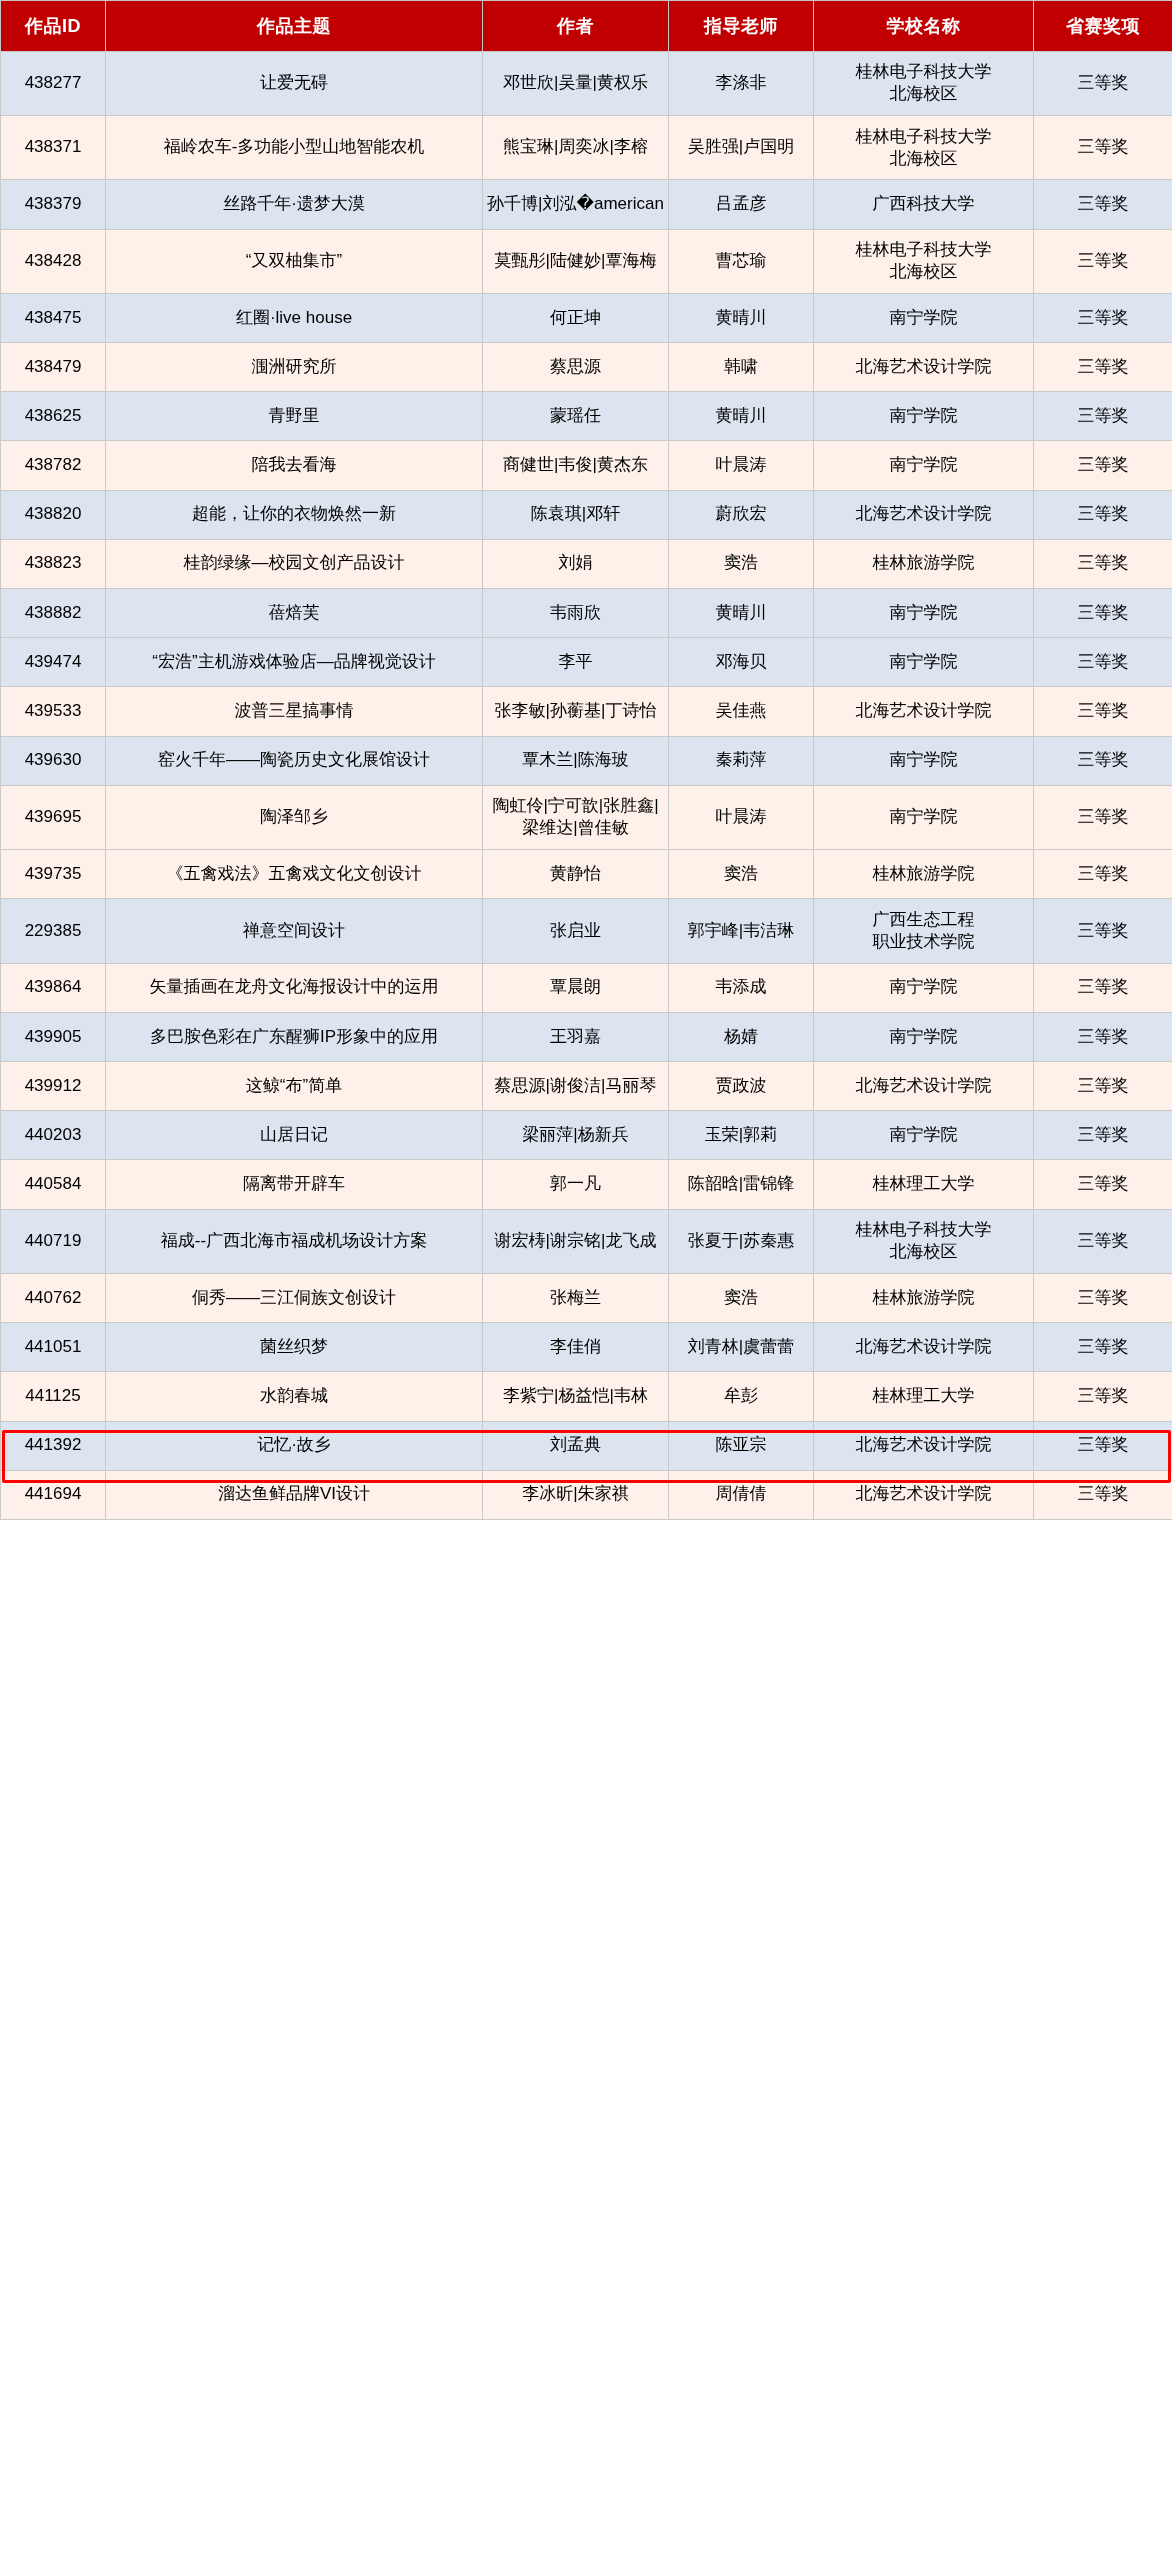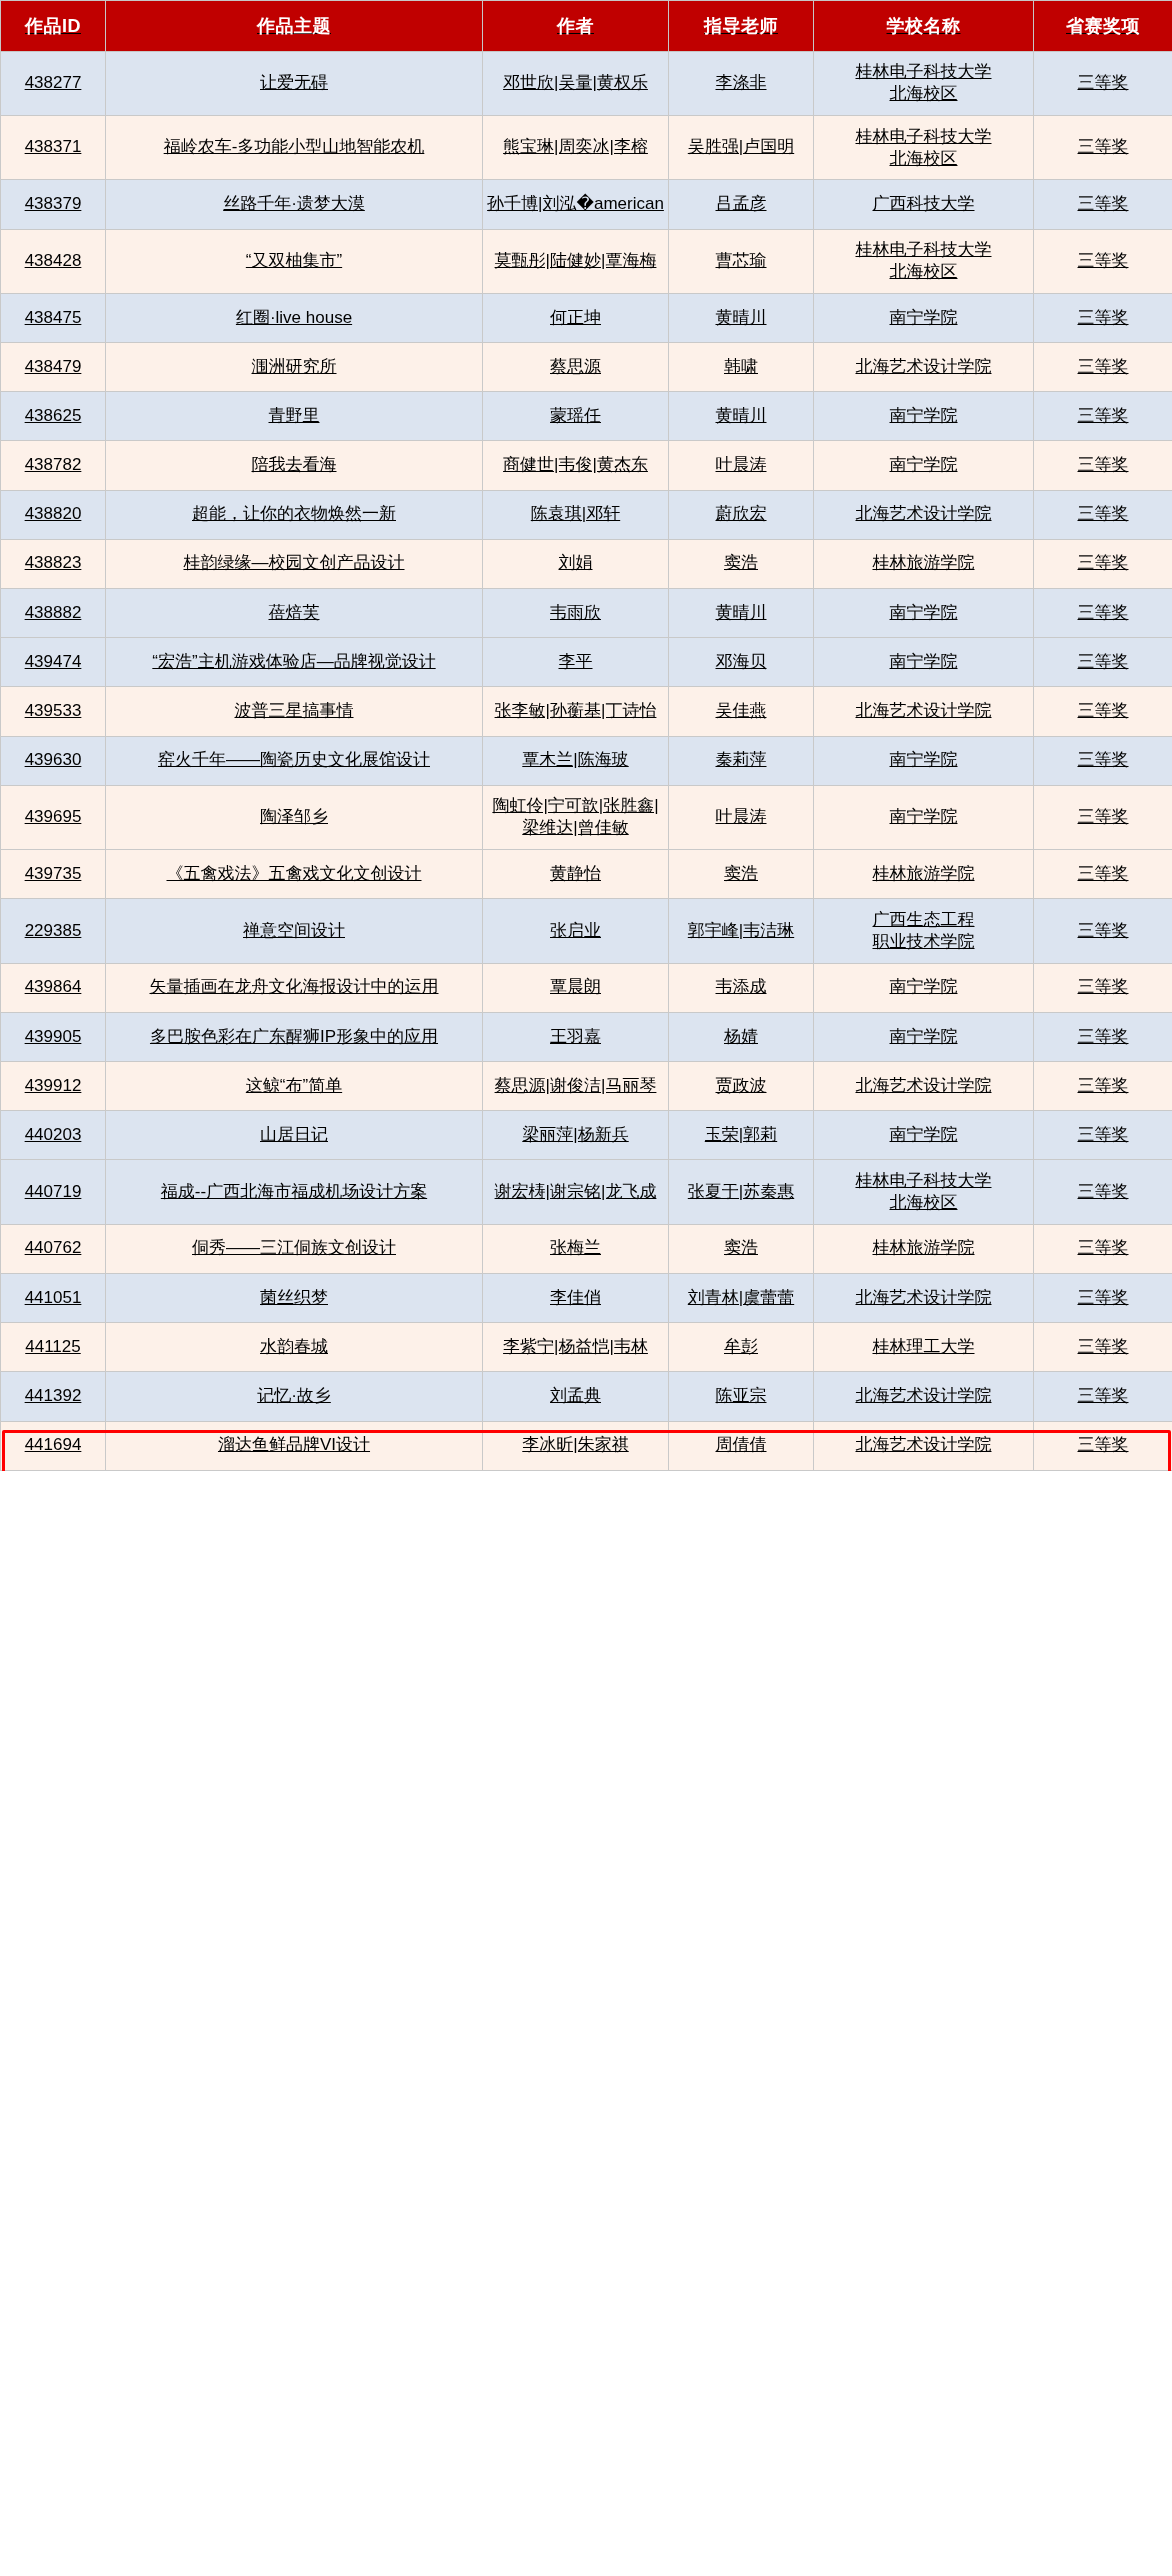--- a/index.html
+++ b/index.html
@@ -48,21 +48,20 @@
   tbody tr.row-odd  td { background: #FDF1E9; }
 
   tbody tr.highlight td {
     position: relative;
     margin-left: 44px;
   }
   
   .table-wrap {
     position: relative;
     width: 1032px;
-    text-decoration: underline;
   }
   .highlight-box {
     position: absolute;
     border: 3.8px solid #FF0000;
     box-sizing: border-box;
     pointer-events: none;
     border-radius: 1.9px;
   }
   .cell-multiline { line-height: 1.3; }
 </style>
@@ -251,20 +250,28 @@
           <td>三等奖</td>
         </tr>
         <tr class="row-even">
           <td>440203</td>
           <td>山居日记</td>
           <td>梁丽萍|杨新兵</td>
           <td>玉荣|郭莉</td>
           <td>南宁学院</td>
           <td>三等奖</td>
         </tr>
+        <tr class="row-odd">
+          <td>440584</td>
+          <td>隔离带开辟车</td>
+          <td>郭一凡</td>
+          <td>陈韶晗|雷锦锋</td>
+          <td>桂林理工大学</td>
+          <td>三等奖</td>
+        </tr>
         <tr class="row-even">
           <td>440719</td>
           <td>福成--广西北海市福成机场设计方案</td>
           <td>谢宏梼|谢宗铭|龙飞成</td>
           <td>张夏于|苏秦惠</td>
           <td class="cell-multiline">桂林电子科技大学<br>北海校区</td>
           <td>三等奖</td>
         </tr>
         <tr class="row-odd">
           <td>440762</td>

